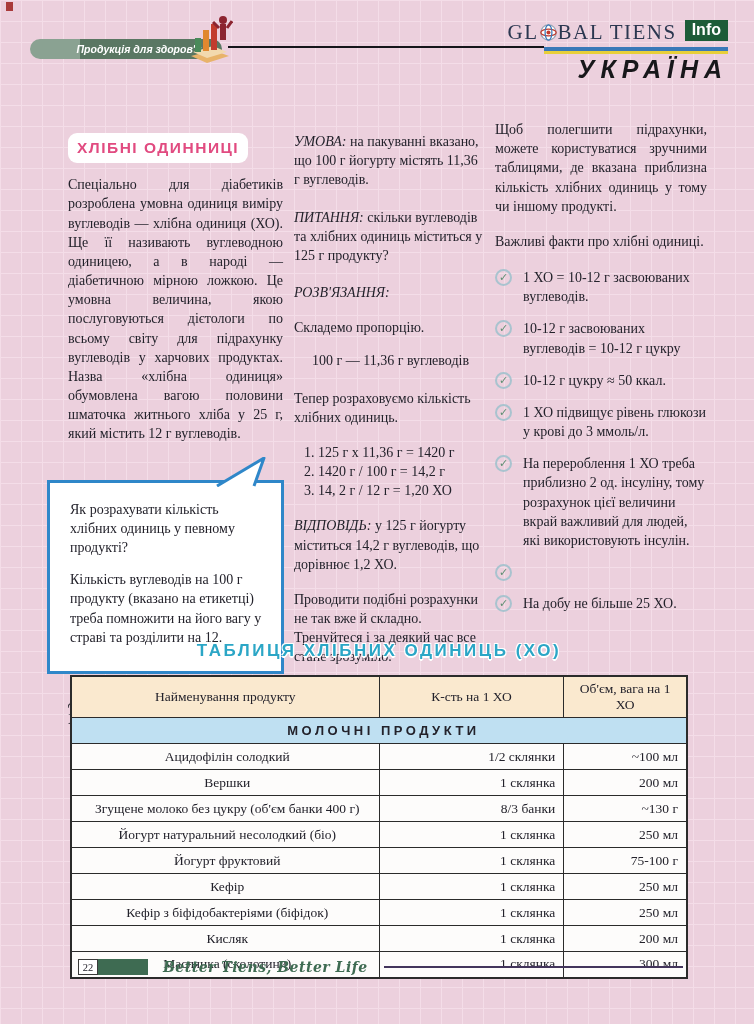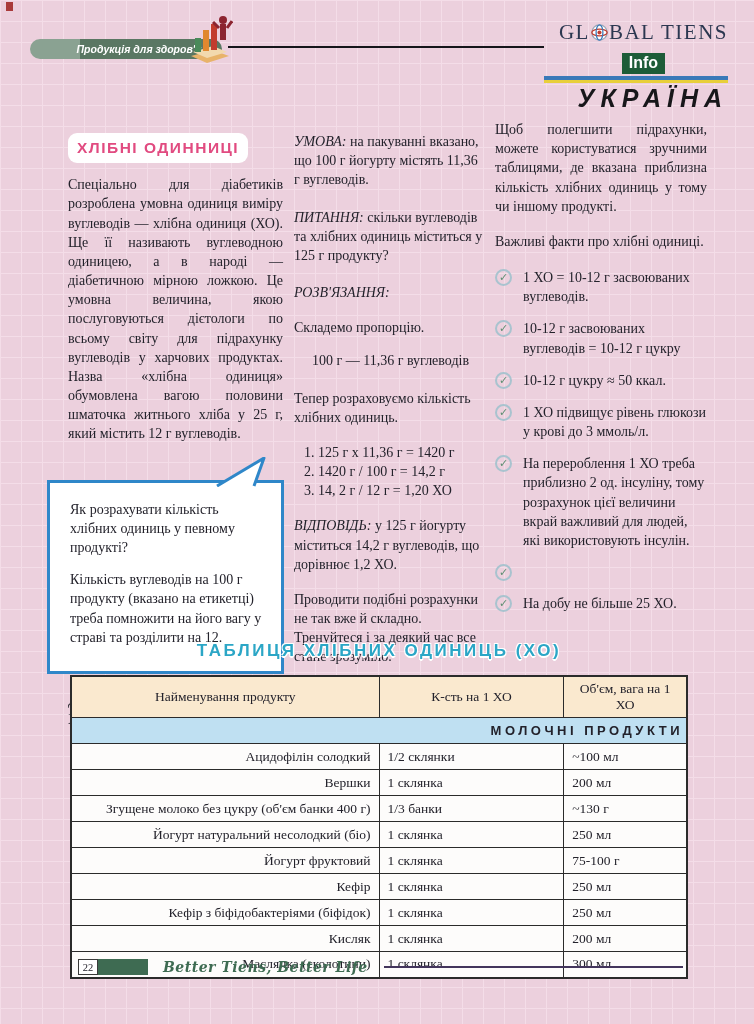--- a/index.html
+++ b/index.html
@@ -26,21 +26,21 @@
     display:flex; align-items:center; justify-content:center;
   }
   .pill-label {
     color:#fff; font-family:"Liberation Sans", sans-serif;
     font-style:italic; font-weight:bold; font-size:10.5px; padding-left:26px; white-space:nowrap;
   }
   .chart-icon { position:absolute; left:183px; top:12px; width:50px; height:56px; }
   .connector-line { position:absolute; top:46px; left:228px; width:316px; height:2px; background:#15151a; }
 
   .brand { position:absolute; top:20px; right:26px; display:flex; flex-direction:column; align-items:flex-end; }
-  .brand-row { display:flex; align-items:center; gap:8px;flex-direction:column; }
+  .brand-row { display:flex; align-items:flex-start; gap:8px; }
   .brand-name {
     font-family:"Liberation Serif", serif; font-size:21px; color:#2b3750;
     letter-spacing:1.5px; display:flex; align-items:center;
   }
   .globe { width:17px; height:17px; margin:0 1px; }
   .info-box {
     background:#1d5c38; color:#fff; font-family:Liberation Sans, sans-serif;
     font-weight:bold; font-size:16px; padding:1px 7px 2px;
   }
   .flag-stripe { width:184px; height:7px; margin-top:2px;
@@ -102,22 +102,22 @@
     margin-bottom:14px;
   }
   table { width:100%; border-collapse:collapse; background:#fdfcfb; border:2px solid #2b2b2b; }
   th, td { border:1.4px solid #2b2b2b; font-size:13.5px; padding:4px 8px; height:26px; }
   thead th { background:#fae9cf; font-weight:normal; text-align:center; }
   .col-name { width:50%; } .col-qty { width:30%; } .col-vol { width:20%; }
   .section-row td {
     background:#bfe0f2; text-align:center; font-family:"Liberation Sans", sans-serif;
     font-weight:bold; font-size:13px; letter-spacing:3.5px; padding:3px;
   }
-  tbody td:first-child { text-align:right; padding-left:12px; }
-  tbody td:nth-child(2), tbody td:nth-child(3) { text-align:left; }
+  tbody td:first-child { text-align:center; padding-left:12px; }
+  tbody td:nth-child(2), tbody td:nth-child(3) { text-align:right; }
 
   
   .footer { position:absolute; left:78px; right:0; top:959px; display:flex; align-items:center; }
   .page-num {
     width:20px; height:16px; border:1.5px solid #3a3a3a; background:#fff;
     font-size:10.5px; display:flex; align-items:center; justify-content:center;
   }
   .green-block { width:50px; height:16px; background:#3e6b52; margin-right:15px; }
   .slogan {
     color:#3e6b52; font-family:"DejaVu Serif", serif; font-style:italic; font-weight:bold;
@@ -260,21 +260,21 @@
           <td>1/2 склянки</td>
           <td>~100 мл</td>
         </tr>
         <tr>
           <td>Вершки</td>
           <td>1 склянка</td>
           <td>200 мл</td>
         </tr>
         <tr>
           <td>Згущене молоко без цукру (об'єм банки 400 г)</td>
-          <td>1/3 банки</td>
+          <td>8/3 банки</td>
           <td>~130 г</td>
         </tr>
         <tr>
           <td>Йогурт натуральний несолодкий (біо)</td>
           <td>1 склянка</td>
           <td>250 мл</td>
         </tr>
         <tr>
           <td>Йогурт фруктовий</td>
           <td>1 склянка</td>

